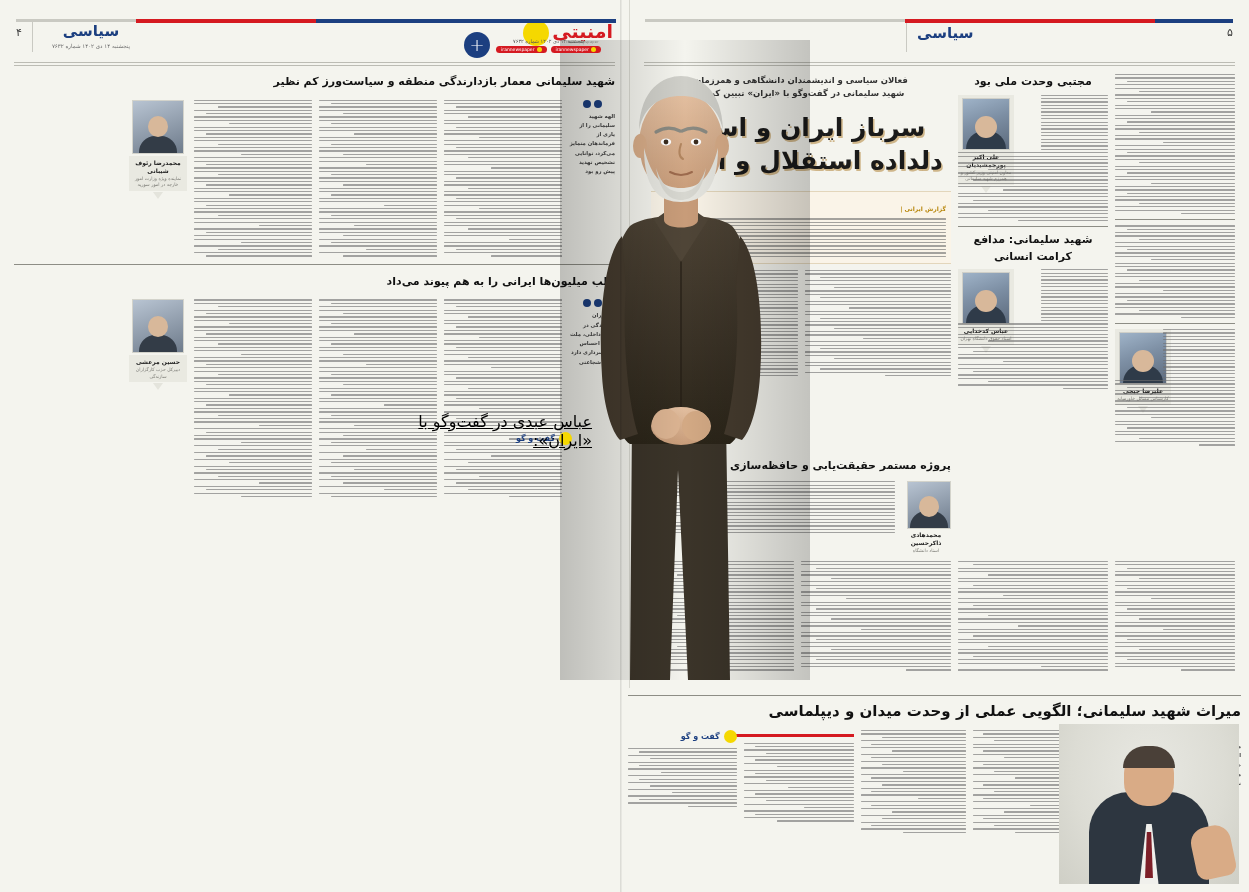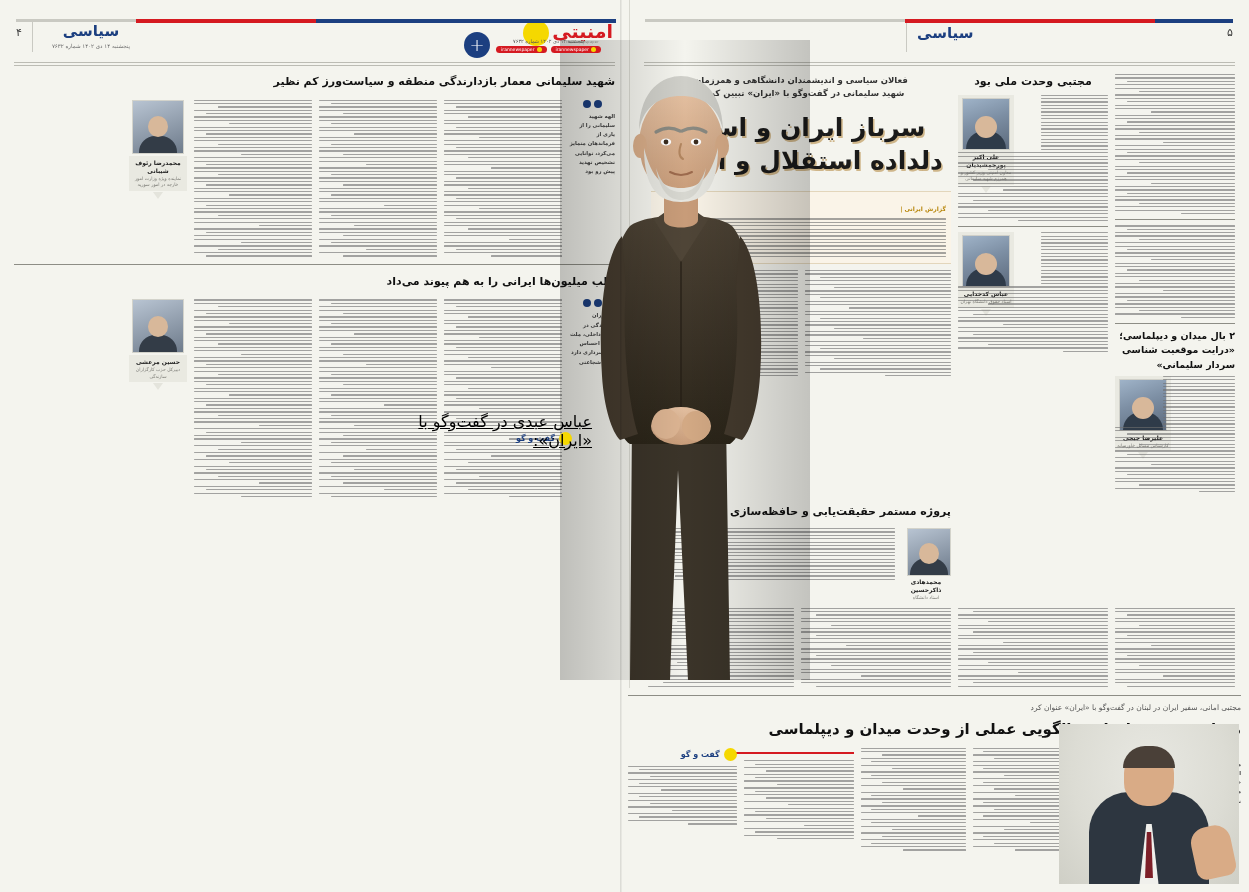--- a/index.html
+++ b/index.html
@@ -401,21 +401,20 @@
             <div class="ln s90"></div>
             <div class="ln"></div>
           <div class="ln"></div>
             <div class="ln s80"></div>
             <div class="ln"></div>
             <div class="ln s45"></div>
         </div>
 
         <div class="rule-h dark"></div>
 
-        <div class="sec-headline" style="font-size:9.5px;">۲ بال میدان و دیپلماسی؛ «درایت موقعیت شناسی سردار سلیمانی»</div>
 
         <div class="author" style="float:left;">
           <div class="author-box">
             <div class="author-photo"></div>
             <div class="author-name">علیرضا جیجی</div>
             <div class="author-role">کارشناس مسائل خاورمیانه</div>
           </div>
           <div class="author-tail"></div>
         </div>
 
@@ -506,20 +505,21 @@
             <div class="ln"></div>
           <div class="ln"></div>
             <div class="ln s80"></div>
             <div class="ln"></div>
             <div class="ln"></div>
           <div class="ln s60"></div>
         </div>
 
         <div class="rule-h dark"></div>
 
+        <div class="sec-headline ctr">شهید سلیمانی: مدافع کرامت انسانی</div>
 
         <div class="author" style="float:left;">
           <div class="author-box">
             <div class="author-photo"></div>
             <div class="author-name">عباس کدخدایی</div>
             <div class="author-role">استاد حقوق دانشگاه تهران</div>
           </div>
           <div class="author-tail"></div>
         </div>
 
@@ -1528,21 +1528,20 @@
 
       <rect x="0" y="0" width="250" height="640" fill="url(#shade)"></rect>
     </svg>
   </div>
 
   <div style="position:absolute; left:0; top:688px; width:1249px; height:204px; z-index:30;">
     <div style="position:absolute; left:620px; top:0; width:629px; height:204px; background:#f4f4ee;"></div>
 
     <div style="position:absolute; left:628px; top:2px; width:613px;">
       <div class="rule-h dark"></div>
-      <div class="headline-kicker" style="text-align:right; margin-top:6px; font-weight:normal; color:#555; font-size:7.5px;">مجتبی امانی، سفیر ایران در لبنان در گفت‌وگو با «ایران» عنوان کرد</div>
       <div style="text-align:right; font-size:15px; font-weight:bold; color:#111; margin-top:5px; line-height:1.4;">میراث شهید سلیمانی؛ الگویی عملی از وحدت میدان و دیپلماسی</div>
 
       <div style="display:flex; gap:7px; margin-top:8px; align-items:flex-start;">
         <div style="width:46px;">
           <div class="qmarks">
             <div class="qmark"></div>
               <div class="qmark"></div>
           </div>
           <div class="pq-text">محدود کردن ایشان به «میدان» به معنای نظامی، نادرست است</div>
         </div>

